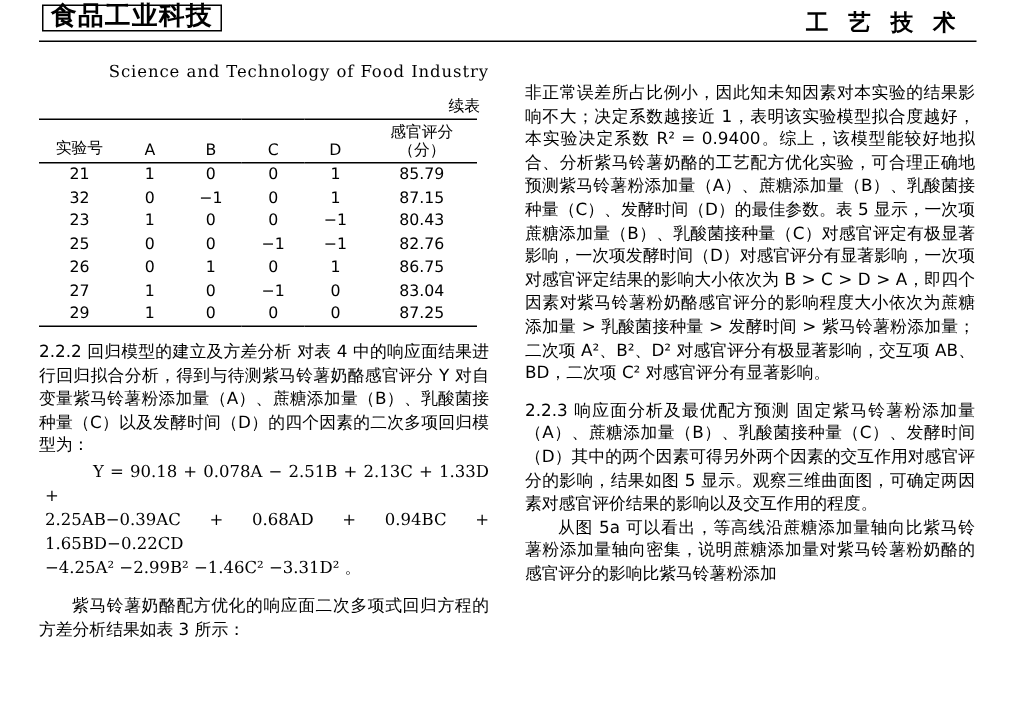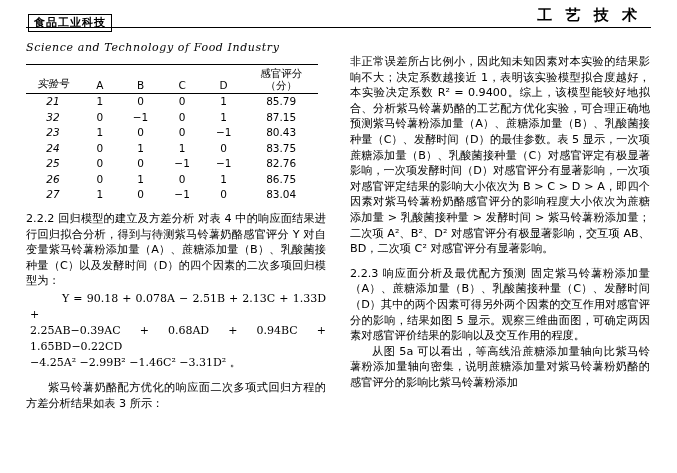--- a/index.html
+++ b/index.html
@@ -25,26 +25,26 @@
   .header {
     position: absolute;
     top: 0;
     left: 0;
     width: 677px;
     height: 34px;
   }
   .journal-logo {
     position: absolute;
     left: 28px;
-    top: 14px;
+    top: 3px;
     border: 1.5px solid #000;
     padding: 1px 5px 2px 5px;
     font-family: "DejaVu Serif", serif;
     font-weight: bold;
-    font-size: 11px;
+    font-size: 17px;
     letter-spacing: 1px;
     line-height: 13px;
   }
   .header-right {
     position: absolute;
     right: 36px;
     top: 6px;
     font-family: "DejaVu Serif", serif;
     font-weight: bold;
     font-size: 15px;
@@ -67,24 +67,23 @@
   }
   .col-right {
     position: absolute;
     left: 350px;
     top: 38px;
     width: 300px;
   }
 
   .latin-title {
     font-family: "DejaVu Serif", serif;
-    font-style: italic;
     font-size: 11px;
     letter-spacing: 0.6px;
-    text-align: left;
+    text-align: right;
     margin: 3px 0 10px 0;
   }
 
   
   .tbl-cont {
     text-align: right;
     font-size: 10.5px;
     margin: 0 6px 1px 0;
   }
   table.data {
@@ -95,21 +94,21 @@
   }
   table.data td, table.data th {
     padding: 1.5px 0 2px 0;
     text-align: center;
     font-weight: normal;
   }
   table.data tr.rule-top td { border-top: 1.1px solid #000; }
   table.data tr.rule-mid td { border-bottom: 0.8px solid #000; }
   table.data tr.rule-bot td { border-bottom: 1.1px solid #000; }
   .hdr-row td { vertical-align: bottom; height: 16px; }
-  .col-no { width: 64px; text-align: left; padding-left: 4px; font-style: italic; }
+  .col-no { width: 64px; text-align: left; padding-left: 4px; }
   .col-a, .col-b, .col-c { width: 48px; }
   .col-score { width: 84px; }
   .score-head {
     line-height: 12px;
     font-size: 10.5px;
   }
 
   
   .para {
     font-size: 11.2px;
@@ -143,20 +142,21 @@
   <div class="header">
     <div class="journal-logo">食品工业科技</div>
     <div class="header-right">工 艺 技 术</div>
     <div class="header-rule"></div>
   </div>
 
   <div class="col-left">
 
     <div class="latin-title">Science  and  Technology  of  Food  Industry</div>
 
+    <div class="tbl-cont">续表</div>
 
     <table class="data">
       <tbody>
         <tr class="rule-top hdr-row">
           <td class="col-no">实验号</td>
           <td class="col-a">A</td>
           <td class="col-b">B</td>
           <td class="col-c">C</td>
           <td class="col-c">D</td>
           <td class="col-score score-head">
@@ -185,28 +185,20 @@
         </tr>
         <tr>
           <td class="col-no">23</td>
           <td>1</td>
           <td>0</td>
           <td>0</td>
           <td>−1</td>
           <td>80.43</td>
         </tr>
         <tr>
-          <td class="col-no">24</td>
-          <td>0</td>
-          <td>1</td>
-          <td>1</td>
-          <td>0</td>
-          <td>83.75</td>
-        </tr>
-        <tr>
           <td class="col-no">25</td>
           <td>0</td>
           <td>0</td>
           <td>−1</td>
           <td>−1</td>
           <td>82.76</td>
         </tr>
         <tr>
           <td class="col-no">26</td>
           <td>0</td>
@@ -215,20 +207,28 @@
           <td>1</td>
           <td>86.75</td>
         </tr>
         <tr>
           <td class="col-no">27</td>
           <td>1</td>
           <td>0</td>
           <td>−1</td>
           <td>0</td>
           <td>83.04</td>
+        </tr>
+        <tr class="rule-bot">
+          <td class="col-no">29</td>
+          <td>1</td>
+          <td>0</td>
+          <td>0</td>
+          <td>0</td>
+          <td>87.25</td>
         </tr>
       </tbody>
     </table>
 
     <div class="sec-head">
       <span>2.2.2  回归模型的建立及方差分析</span>
       <span>对表 4 中的响应面结果进行回归拟合分析，得到与待测紫马铃薯奶酪感官评分 Y 对自变量紫马铃薯粉添加量（A）、蔗糖添加量（B）、乳酸菌接种量（C）以及发酵时间（D）的四个因素的二次多项回归模型为：</span>
     </div>
 
     <div class="formula">

